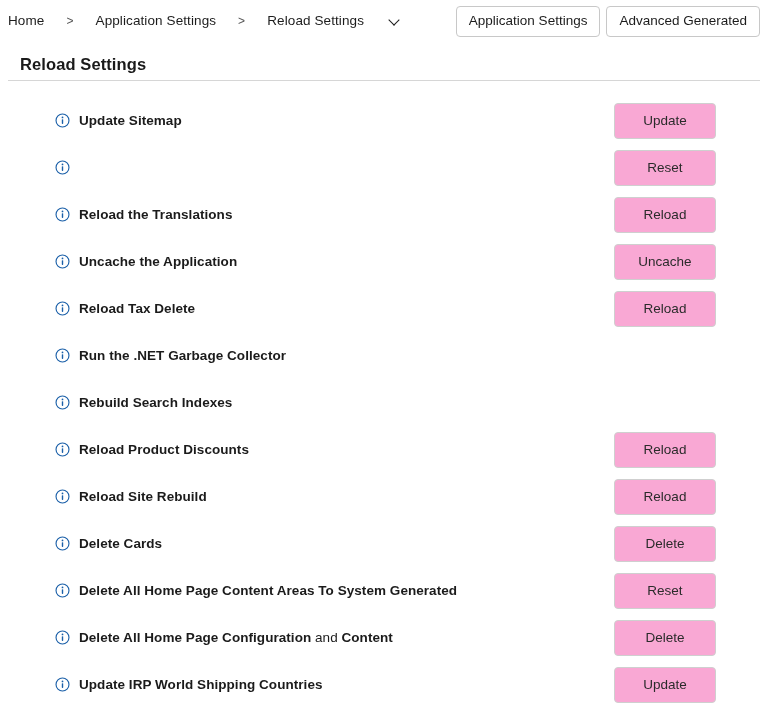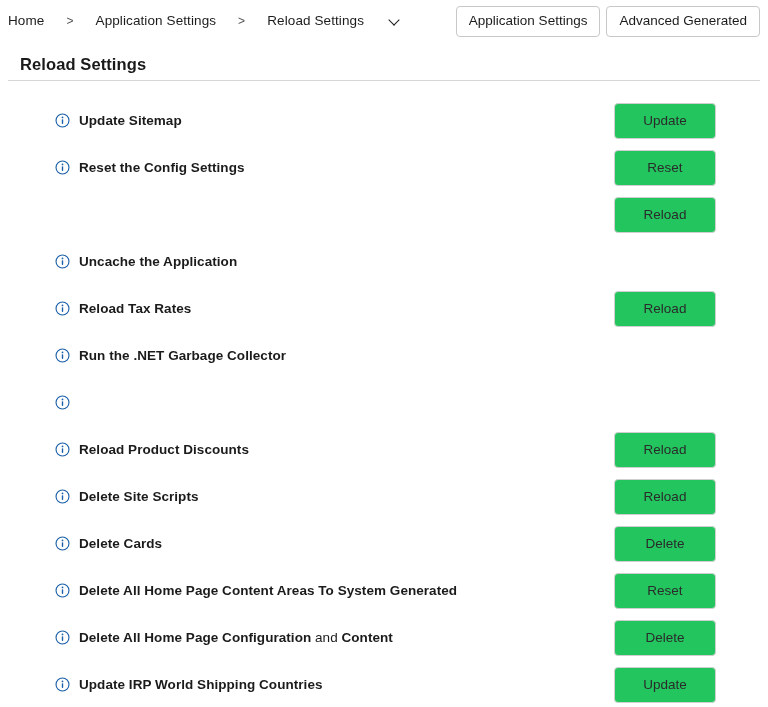--- a/index.html
+++ b/index.html
@@ -137,21 +137,21 @@
     cursor: pointer;
   }
   .row-label-text { font-weight: bold; }
   .row-label-text b { font-weight: normal; }
 
   .row-action {
     position: absolute;
     left: 614px;
     width: 102px;
     height: 36px;
-    background: #22c55e;
+    background: #f9a8d4;
     border: 1px solid #cfcfcf;
     border-radius: 4px;
     font-family: "Liberation Sans", sans-serif;
     font-size: 13.5px;
     color: #2b2b2b;
     cursor: pointer;
     display: flex;
     align-items: center;
     justify-content: center;
     padding: 0;
@@ -193,86 +193,95 @@
       </div>
       <button class="row-action">Update</button>
     </div>
     <div class="row">
       <div class="row-label">
         <svg class="info-icon" viewBox="0 0 16 16">
           <circle cx="8" cy="8" r="6.9" fill="none" stroke="#1a5fa8" stroke-width="1.2"></circle>
           <circle cx="8" cy="4.7" r="0.95" fill="#1a5fa8"></circle>
           <rect x="7.25" y="6.6" width="1.5" height="5.0" rx="0.6" fill="#1a5fa8"></rect>
         </svg>
-        <span class="row-label-text">Reset the Config Settings</span>
       </div>
       <button class="row-action">Reset</button>
     </div>
     <div class="row">
+      <div class="row-label">
+        <svg class="info-icon" viewBox="0 0 16 16">
+          <circle cx="8" cy="8" r="6.9" fill="none" stroke="#1a5fa8" stroke-width="1.2"></circle>
+          <circle cx="8" cy="4.7" r="0.95" fill="#1a5fa8"></circle>
+          <rect x="7.25" y="6.6" width="1.5" height="5.0" rx="0.6" fill="#1a5fa8"></rect>
+        </svg>
+        <span class="row-label-text">Reload the Translations</span>
+      </div>
       <button class="row-action">Reload</button>
     </div>
     <div class="row">
       <div class="row-label">
         <svg class="info-icon" viewBox="0 0 16 16">
           <circle cx="8" cy="8" r="6.9" fill="none" stroke="#1a5fa8" stroke-width="1.2"></circle>
           <circle cx="8" cy="4.7" r="0.95" fill="#1a5fa8"></circle>
           <rect x="7.25" y="6.6" width="1.5" height="5.0" rx="0.6" fill="#1a5fa8"></rect>
         </svg>
         <span class="row-label-text">Uncache the Application</span>
       </div>
-    </div>
-    <div class="row">
-      <div class="row-label">
-        <svg class="info-icon" viewBox="0 0 16 16">
-          <circle cx="8" cy="8" r="6.9" fill="none" stroke="#1a5fa8" stroke-width="1.2"></circle>
-          <circle cx="8" cy="4.7" r="0.95" fill="#1a5fa8"></circle>
-          <rect x="7.25" y="6.6" width="1.5" height="5.0" rx="0.6" fill="#1a5fa8"></rect>
-        </svg>
-        <span class="row-label-text">Reload Tax Rates</span>
+      <button class="row-action">Uncache</button>
+    </div>
+    <div class="row">
+      <div class="row-label">
+        <svg class="info-icon" viewBox="0 0 16 16">
+          <circle cx="8" cy="8" r="6.9" fill="none" stroke="#1a5fa8" stroke-width="1.2"></circle>
+          <circle cx="8" cy="4.7" r="0.95" fill="#1a5fa8"></circle>
+          <rect x="7.25" y="6.6" width="1.5" height="5.0" rx="0.6" fill="#1a5fa8"></rect>
+        </svg>
+        <span class="row-label-text">Reload Tax Delete</span>
       </div>
       <button class="row-action">Reload</button>
     </div>
     <div class="row">
       <div class="row-label">
         <svg class="info-icon" viewBox="0 0 16 16">
           <circle cx="8" cy="8" r="6.9" fill="none" stroke="#1a5fa8" stroke-width="1.2"></circle>
           <circle cx="8" cy="4.7" r="0.95" fill="#1a5fa8"></circle>
           <rect x="7.25" y="6.6" width="1.5" height="5.0" rx="0.6" fill="#1a5fa8"></rect>
         </svg>
         <span class="row-label-text">Run the .NET Garbage Collector</span>
       </div>
     </div>
     <div class="row">
       <div class="row-label">
         <svg class="info-icon" viewBox="0 0 16 16">
           <circle cx="8" cy="8" r="6.9" fill="none" stroke="#1a5fa8" stroke-width="1.2"></circle>
           <circle cx="8" cy="4.7" r="0.95" fill="#1a5fa8"></circle>
           <rect x="7.25" y="6.6" width="1.5" height="5.0" rx="0.6" fill="#1a5fa8"></rect>
         </svg>
+        <span class="row-label-text">Rebuild Search Indexes</span>
       </div>
     </div>
     <div class="row">
       <div class="row-label">
         <svg class="info-icon" viewBox="0 0 16 16">
           <circle cx="8" cy="8" r="6.9" fill="none" stroke="#1a5fa8" stroke-width="1.2"></circle>
           <circle cx="8" cy="4.7" r="0.95" fill="#1a5fa8"></circle>
           <rect x="7.25" y="6.6" width="1.5" height="5.0" rx="0.6" fill="#1a5fa8"></rect>
         </svg>
         <span class="row-label-text">Reload Product Discounts</span>
       </div>
       <button class="row-action">Reload</button>
     </div>
     <div class="row">
       <div class="row-label">
         <svg class="info-icon" viewBox="0 0 16 16">
           <circle cx="8" cy="8" r="6.9" fill="none" stroke="#1a5fa8" stroke-width="1.2"></circle>
           <circle cx="8" cy="4.7" r="0.95" fill="#1a5fa8"></circle>
           <rect x="7.25" y="6.6" width="1.5" height="5.0" rx="0.6" fill="#1a5fa8"></rect>
         </svg>
-        <span class="row-label-text">Delete Site Scripts</span>
+        <span class="row-label-text">Reload Site Rebuild</span>
       </div>
       <button class="row-action">Reload</button>
     </div>
     <div class="row">
       <div class="row-label">
         <svg class="info-icon" viewBox="0 0 16 16">
           <circle cx="8" cy="8" r="6.9" fill="none" stroke="#1a5fa8" stroke-width="1.2"></circle>
           <circle cx="8" cy="4.7" r="0.95" fill="#1a5fa8"></circle>
           <rect x="7.25" y="6.6" width="1.5" height="5.0" rx="0.6" fill="#1a5fa8"></rect>
         </svg>

